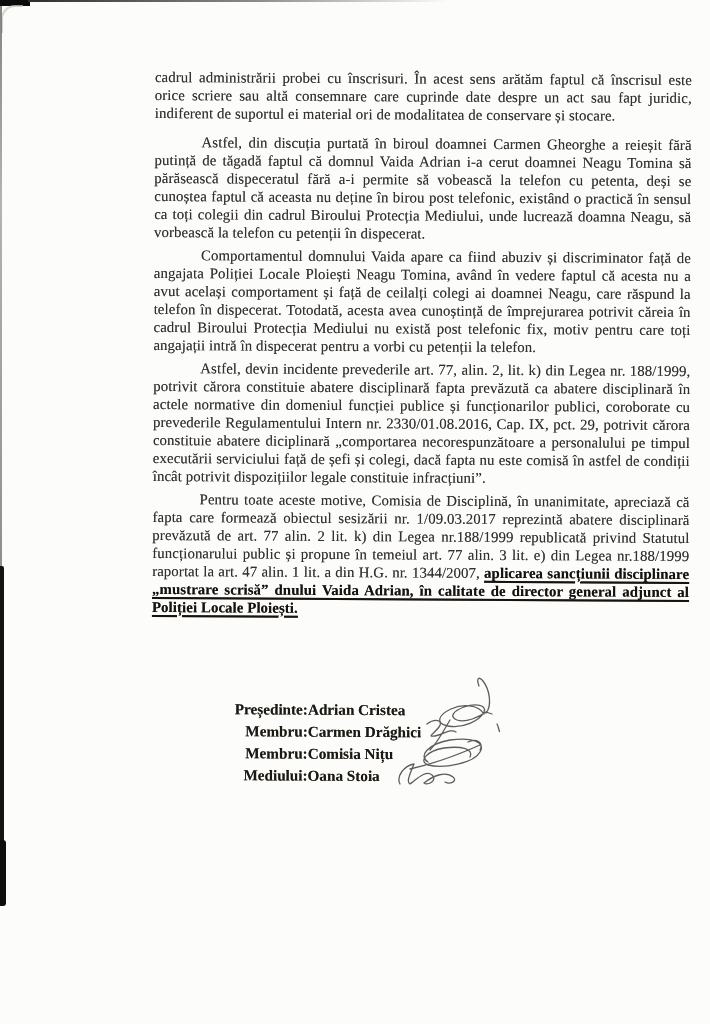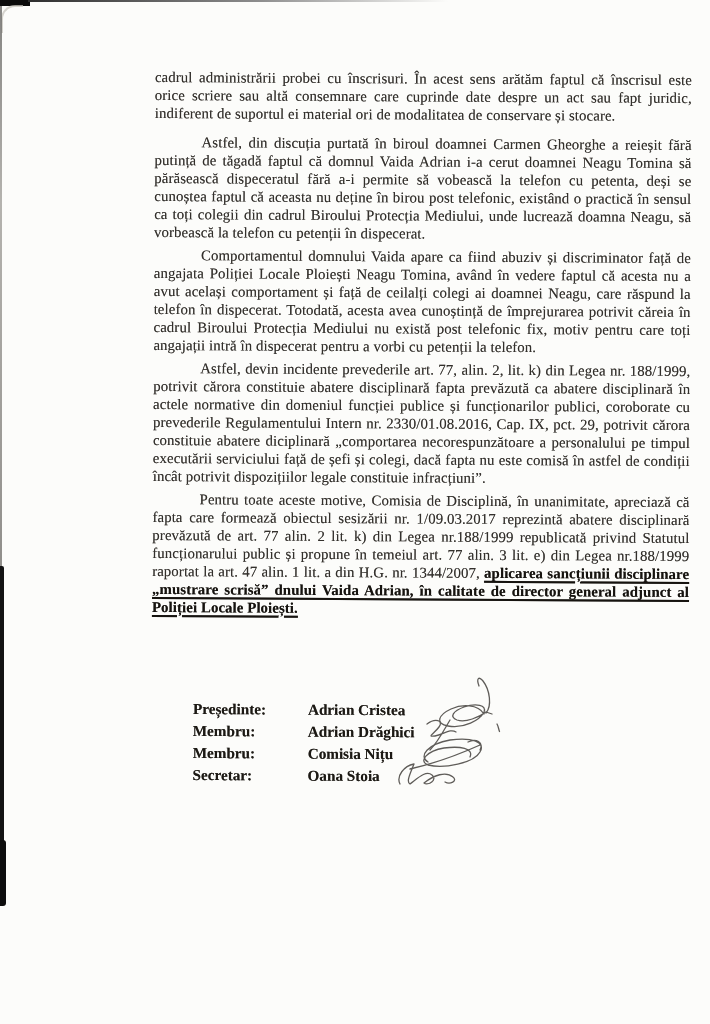--- a/index.html
+++ b/index.html
@@ -41,21 +41,21 @@
     left:193px;top:698px;
     transform:rotate(0.32deg);
     transform-origin:0 0;
     font-weight:bold;
     font-size:15.2px;
     line-height:22px;
     color:#1c1914;
     text-shadow:0 0 0.6px rgba(15,12,8,0.55);
   }
   .sig-row{display:flex;}
-  .sig-role{width:115px;}
+  .sig-role{width:115px;text-align:right;}
   
   .signatures{
     position:absolute;
     left:380px;top:668px;
     width:210px;height:140px;
   }
   
   .edge-top-bar{
     position:absolute;left:0;top:0;width:30px;height:6px;
     background:#0b0b0b;
@@ -100,28 +100,28 @@
     <p class="para indent"><span>Pentru toate aceste motive, Comisia de Disciplină, în unanimitate, apreciază că fapta care formează obiectul sesizării nr. 1/09.03.2017 reprezintă abatere disciplinară prevăzută de art. 77 alin. 2 lit. k) din Legea nr.188/1999 republicată privind Statutul funcționarului public și propune în temeiul art. 77 alin. 3 lit. e) din Legea nr.188/1999 raportat la art. 47 alin. 1 lit. a din H.G. nr. 1344/2007, </span><span class="decision">aplicarea sancțiunii disciplinare „mustrare scrisă” dnului Vaida Adrian, în calitate de director general adjunct al Poliției Locale Ploiești.</span></p>
   </div>
 
   <div class="sig-block">
     <div class="sig-row">
       <span class="sig-role">Președinte:</span>
       <span class="sig-name">Adrian Cristea</span>
     </div>
     <div class="sig-row">
       <span class="sig-role">Membru:</span>
-      <span class="sig-name">Adrian Drăghici</span>
+      <span class="sig-name">Carmen Drăghici</span>
     </div>
     <div class="sig-row">
       <span class="sig-role">Membru:</span>
       <span class="sig-name">Comisia Nițu</span>
     </div>
     <div class="sig-row">
-      <span class="sig-role">Secretar:</span>
+      <span class="sig-role">Mediului:</span>
       <span class="sig-name">Oana Stoia</span>
     </div>
   </div>
 
   <svg class="signatures" viewBox="0 0 210 140" fill="none" stroke="#4a4743" stroke-width="1.3" stroke-linecap="round" stroke-linejoin="round" opacity="0.88">
     <path d="M104,46 C98,36 82,36 71,41 C58,47 55,56 68,58 C84,61 100,52 104,44 C107,37 96,35 84,39 C73,43 69,49 77,52 C86,55 99,49 106,44 L112,46"></path>
     <path d="M106,45 C112,38 110,22 103,13 C99,8 96,10 99,18"></path>
     <path d="M117,56 c1.5,2.5 1.5,5 2.5,7.5"></path>
     <path d="M47,56 C55,50 64,52 59,59 C54,66 46,69 55,68 C63,67 70,60 76,64 M70,52 C64,62 58,74 50,82"></path>
     <path d="M48,94 C38,88 48,76 70,72 C92,69 106,74 100,84 C94,95 64,101 48,97 C38,93 47,83 64,80 C80,78 94,80 90,89 M88,74 C96,70 104,74 100,82"></path>

